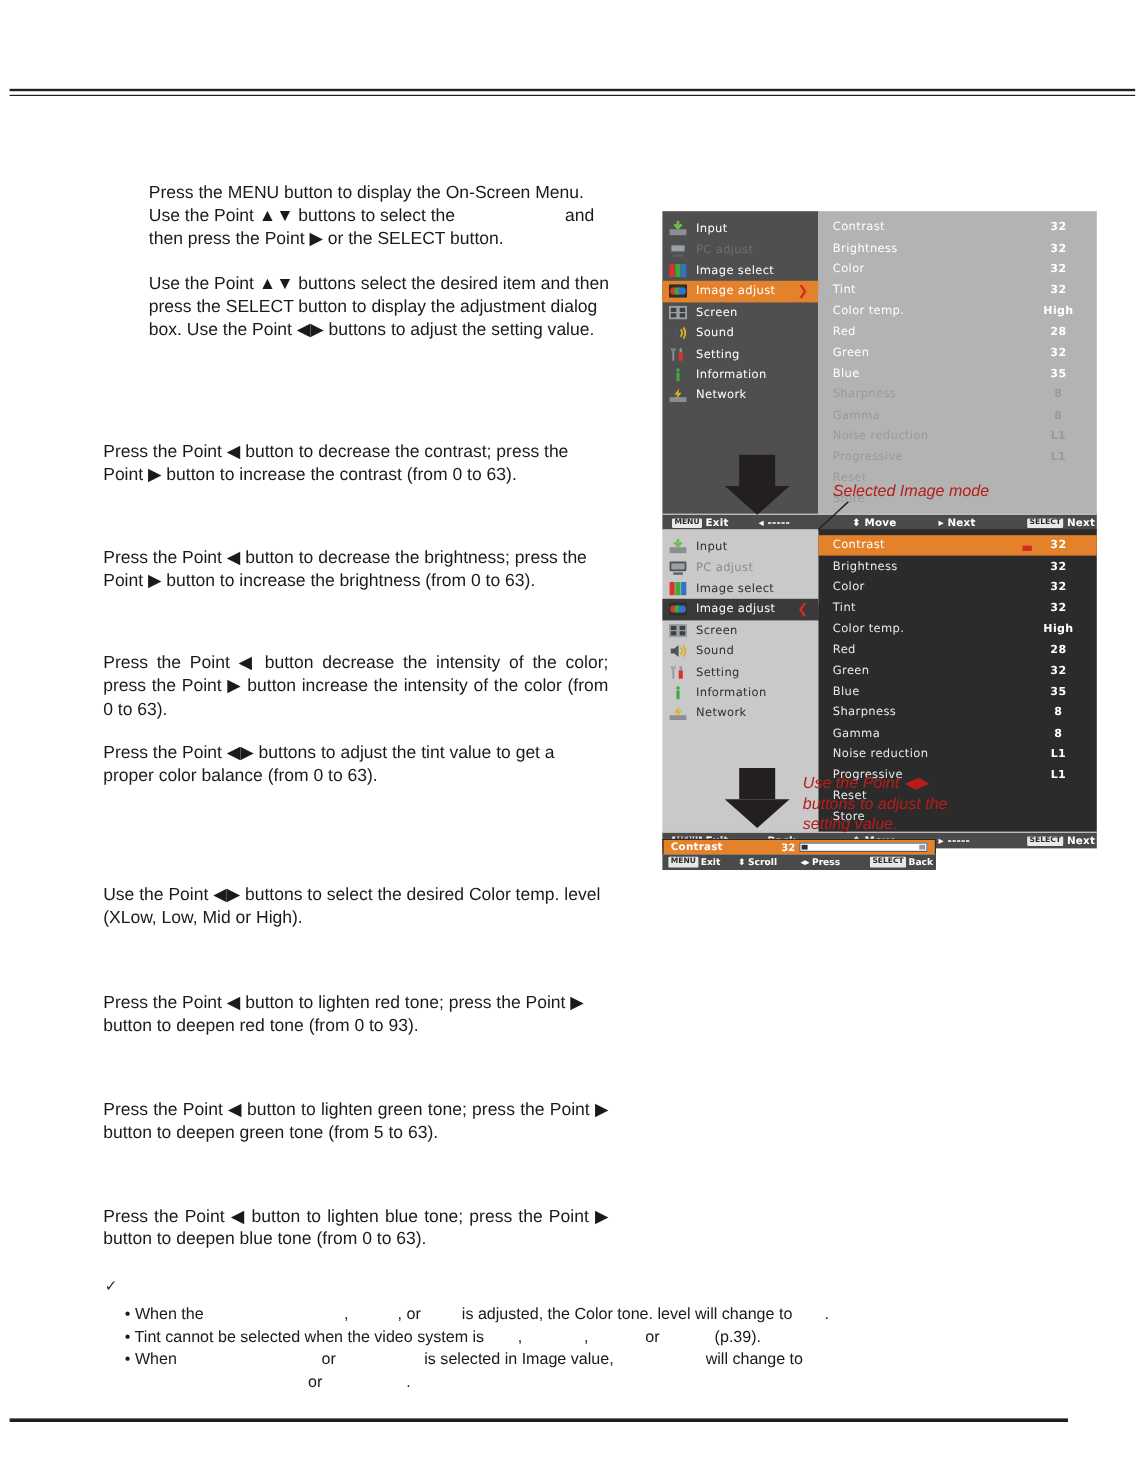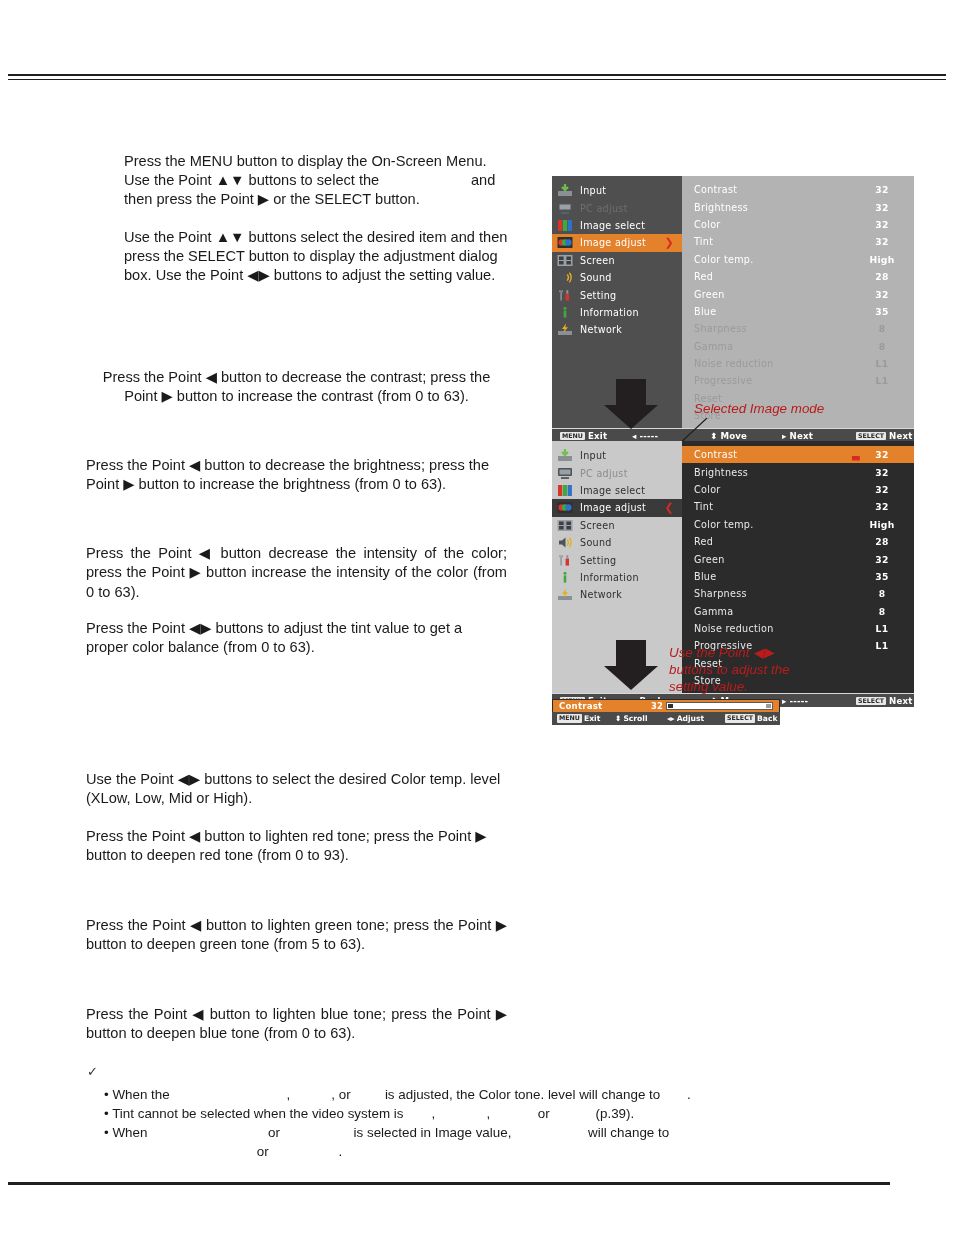--- a/index.html
+++ b/index.html
@@ -320,25 +320,25 @@
 
 <div class="rule-top-thick"></div>
 <div class="rule-top-thin"></div>
 <div class="rule-bottom"></div>
 
 <div class="intro">
   <p><span>Press the MENU button to display the On-Screen Menu. Use the Point ▲▼ buttons to select the </span><span class="blank-term">Image adjust</span><span> and then press the Point ▶ or the SELECT button.</span></p>
   <p>Use the Point ▲▼ buttons select the desired item and then press the SELECT button to display the adjustment dialog box. Use the Point ◀▶ buttons to adjust the setting value.</p>
 </div>
 
-<div class="body-col" style="top:368px;text-align:center;"><span>Press the Point ◀ button to decrease the contrast; press the Point ▶ button to increase the contrast (from 0 to 63).</span></div>
+<div class="body-col" style="top:368px;"><span>Press the Point ◀ button to decrease the contrast; press the Point ▶ button to increase the contrast (from 0 to 63).</span></div>
 <div class="body-col" style="top:456px;"><span>Press the Point ◀ button to decrease the brightness; press the Point ▶ button to increase the brightness (from 0 to 63).</span></div>
 <div class="body-col just" style="top:544px;"><span>Press the Point ◀ button decrease the intensity of the color; press the Point ▶ button increase the intensity of the color (from 0 to 63).</span></div>
 <div class="body-col" style="top:619px;"><span>Press the Point ◀▶ buttons to adjust the tint value to get a proper color balance (from 0 to 63).</span></div>
-<div class="body-col" style="top:770px;"><span>Use the Point ◀▶ buttons to select the desired Color temp. level (XLow, Low, Mid or High).</span></div>
+<div class="body-col" style="top:737px;"><span>Use the Point ◀▶ buttons to select the desired Color temp. level (XLow, Low, Mid or High).</span></div>
 <div class="body-col" style="top:827px;"><span>Press the Point ◀ button to lighten red tone; press the Point ▶ button to deepen red tone (from 0 to 93).</span></div>
 <div class="body-col just" style="top:916px;"><span>Press the Point ◀ button to lighten green tone; press the Point ▶ button to deepen green tone (from 5 to 63).</span></div>
 <div class="body-col just" style="top:1005px;"><span>Press the Point ◀ button to lighten blue tone; press the Point ▶ button to deepen blue tone (from 0 to 63).</span></div>
 
 <div class="notes">
   <div class="notes-check">✓</div>
   <div class="note-line"><span>• When the </span><span class="blank-term">White balance Red</span><span>, </span><span class="blank-term">Green</span><span>, or </span><span class="blank-term">Blue</span><span> is adjusted, the Color tone. level will change to </span><span class="blank-term">Adj.</span><span>.</span></div>
   <div class="note-line"><span>• Tint cannot be selected when the video system is </span><span class="blank-term">PAL</span><span>, </span><span class="blank-term">SECAM</span><span>, </span><span class="blank-term">PAL-M</span><span> or </span><span class="blank-term">PAL-N</span><span> (p.39).</span></div>
   <div class="note-line"><span>• When </span><span class="blank-term">Blackboard(Green)</span><span> or </span><span class="blank-term">Colorboard</span><span> is selected in Image value, </span><span class="blank-term">Color temp.</span><span> will change to </span></div>
   <div class="note-line note-sub"><span class="blank-term">Blackboard</span><span> or </span><span class="blank-term">Colorboard</span><span>.</span></div>
@@ -726,20 +726,20 @@
     <div class="cell" style="width:58px;">
         <span class="key">MENU</span>
         <span>Exit</span>
       </div>
     <div class="cell" style="width:52px;">
         <span>⬍</span>
         <span>Scroll</span>
       </div>
     <div class="cell" style="width:58px;">
         <span>◂▸</span>
-        <span>Adjust</span>
+        <span>Press</span>
       </div>
     <div class="cell">
         <span class="key">SELECT</span>
         <span>Back</span>
       </div>
   </div>
 </div>
 
 </body></html>

